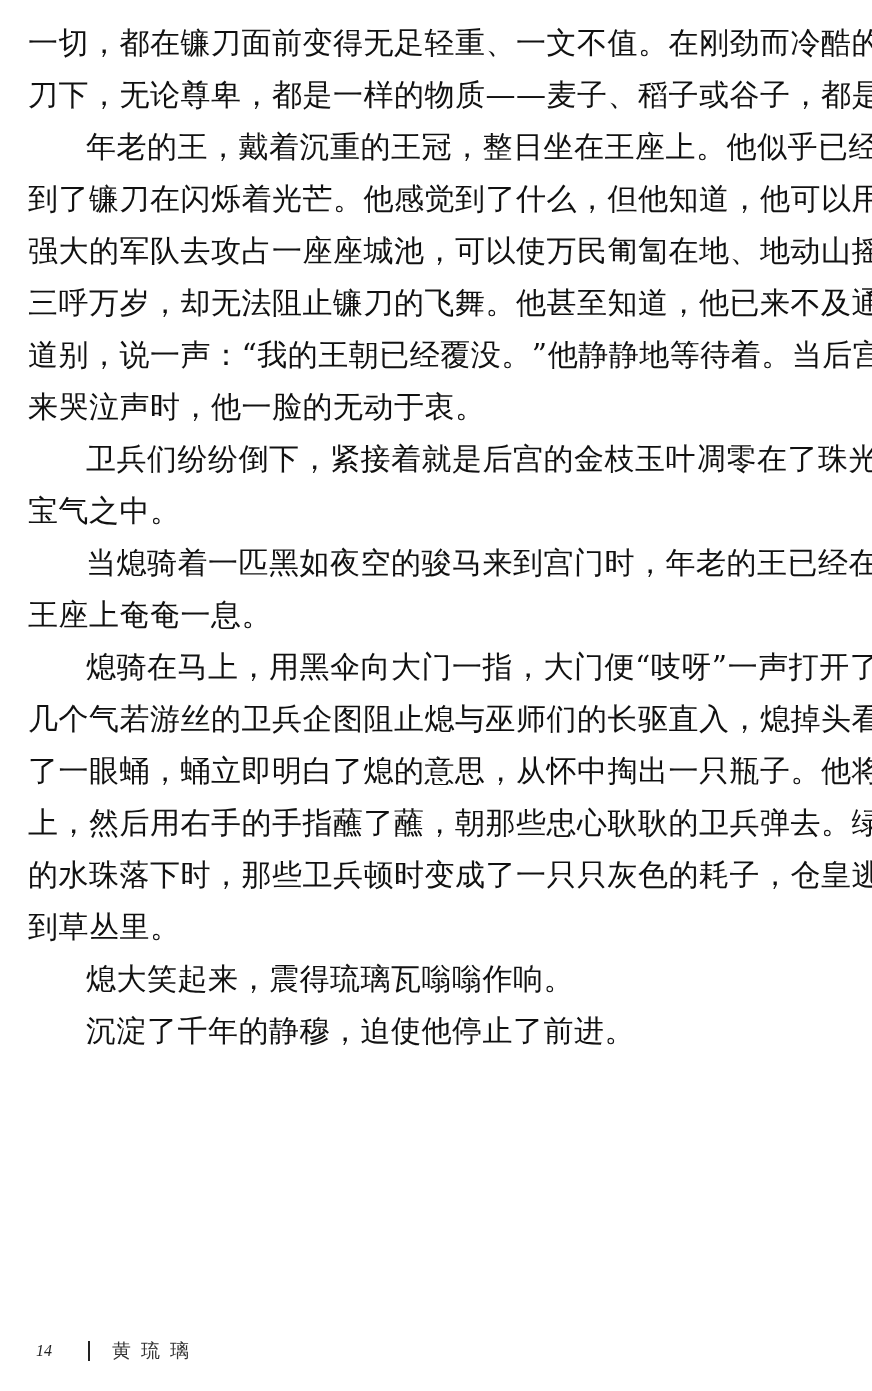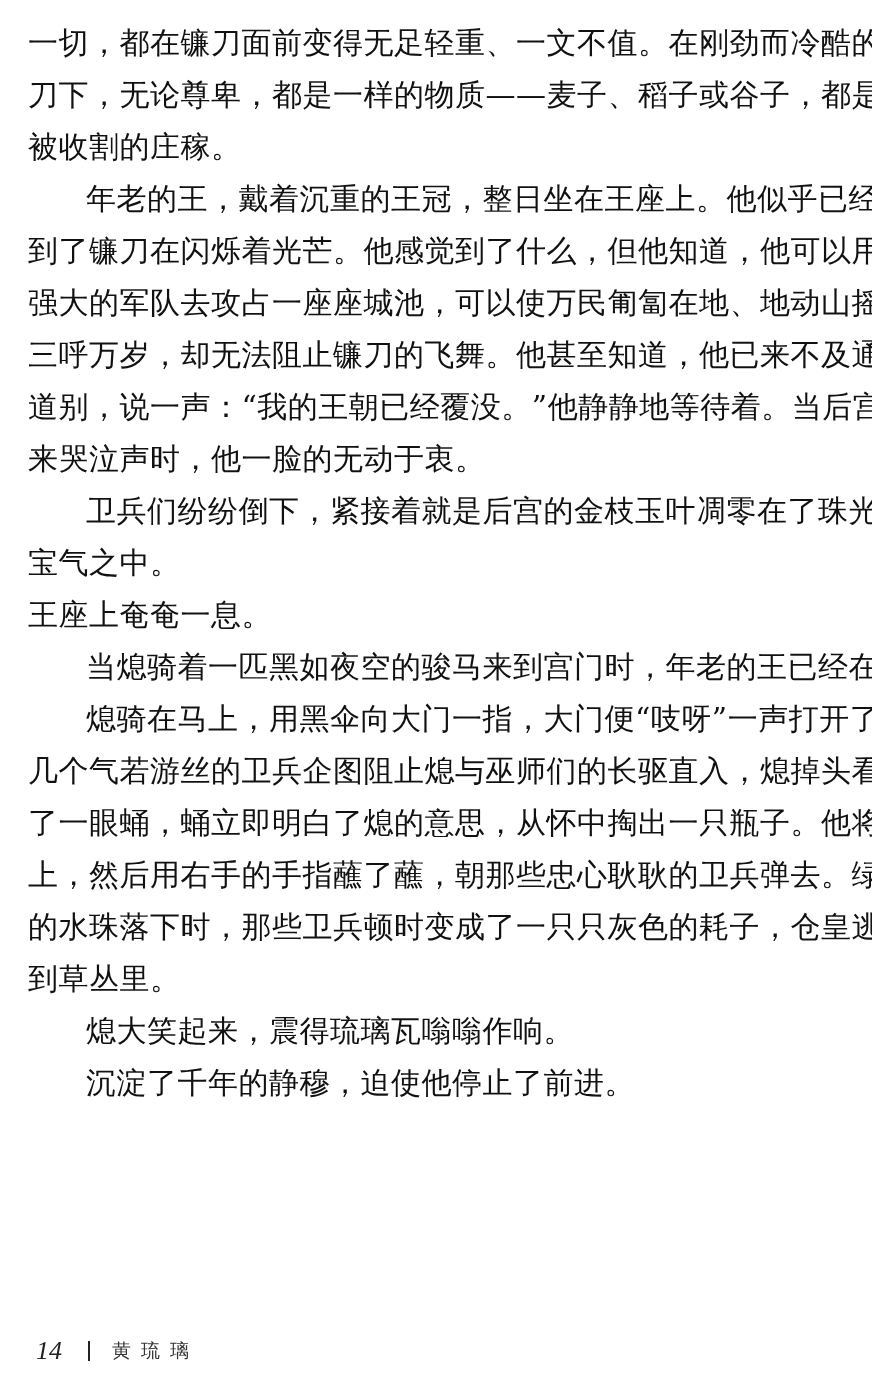--- a/index.html
+++ b/index.html
@@ -40,21 +40,21 @@
       position: absolute;
       left: 36px;
       top: 1333px;
       height: 36px;
       display: flex;
       align-items: center;
     }
     .page-number {
       font-family: "Liberation Serif", "DejaVu Serif", serif;
       font-style: italic;
-      font-size: 26px;
+      font-size: 16px;
       color: #222222;
       width: 52px;
     }
     .footer-divider {
       width: 2px;
       height: 20px;
       background: #222222;
       margin-right: 22px;
     }
     .book-title {
@@ -63,31 +63,30 @@
       letter-spacing: 10px;
       color: #333333;
     }
   </style>
 </head>
 <body>
 
 <div class="page-body">
   <span class="line justify">一切，都在镰刀面前变得无足轻重、一文不值。在刚劲而冷酷的镰</span>
   <span class="line justify">刀下，无论尊卑，都是一样的物质——麦子、稻子或谷子，都是可以</span>
-  <span class="line">被收割的庄稼。</span>
   <span class="line justify indent">年老的王，戴着沉重的王冠，整日坐在王座上。他似乎已经看</span>
   <span class="line justify">到了镰刀在闪烁着光芒。他感觉到了什么，但他知道，他可以用他</span>
   <span class="line justify">强大的军队去攻占一座座城池，可以使万民匍匐在地、地动山摇地</span>
   <span class="line justify">三呼万岁，却无法阻止镰刀的飞舞。他甚至知道，他已来不及通知</span>
   <span class="line justify">道别，说一声：“我的王朝已经覆没。”他静静地等待着。当后宫传</span>
   <span class="line">来哭泣声时，他一脸的无动于衷。</span>
   <span class="line justify indent">卫兵们纷纷倒下，紧接着就是后宫的金枝玉叶凋零在了珠光</span>
   <span class="line">宝气之中。</span>
+  <span class="line justify indent">当熄骑着一匹黑如夜空的骏马来到宫门时，年老的王已经在</span>
   <span class="line">王座上奄奄一息。</span>
-  <span class="line justify indent">当熄骑着一匹黑如夜空的骏马来到宫门时，年老的王已经在</span>
   <span class="line justify indent">熄骑在马上，用黑伞向大门一指，大门便“吱呀”一声打开了。</span>
   <span class="line justify">几个气若游丝的卫兵企图阻止熄与巫师们的长驱直入，熄掉头看</span>
   <span class="line justify">了一眼蛹，蛹立即明白了熄的意思，从怀中掏出一只瓶子。他将瓶</span>
   <span class="line justify">上，然后用右手的手指蘸了蘸，朝那些忠心耿耿的卫兵弹去。绿色</span>
   <span class="line justify">的水珠落下时，那些卫兵顿时变成了一只只灰色的耗子，仓皇逃窜</span>
   <span class="line">到草丛里。</span>
   <span class="line indent">熄大笑起来，震得琉璃瓦嗡嗡作响。</span>
   <span class="line indent">沉淀了千年的静穆，迫使他停止了前进。</span>
 </div>
 

